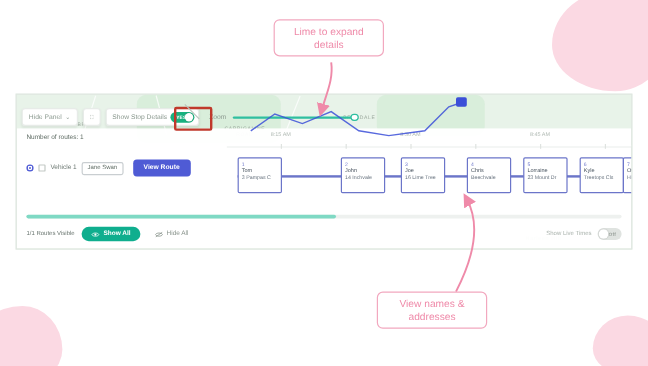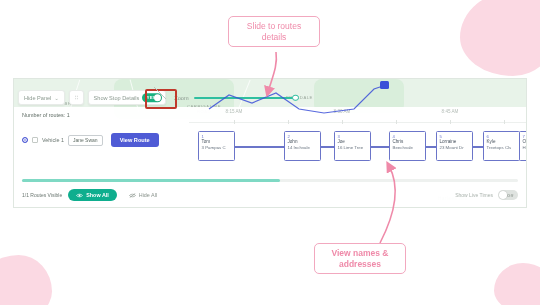--- a/index.html
+++ b/index.html
@@ -261,21 +261,21 @@
     border-radius: 5px;
     background: #ffffff;
     color: #ef8aa9;
     font-size: 8.5px;
     text-align: center;
     line-height: 1.25;
     padding: 4px 6px;
     z-index: 50;
   }
   #callout-top { left: 228px; top: 16px; width: 92px; }
-  #callout-bottom { left: 314px; top: 243px; width: 92px; font-weight: bold; }
+  #callout-bottom { left: 314px; top: 243px; width: 92px; }
   .anno-svg { position: absolute; left: 0; top: 0; width: 540px; height: 305px;
               pointer-events: none; z-index: 45; overflow: visible; }
 </style>
 </head>
 <body>
 
 <div id="stage">
 
   <div class="blob blob-tr"></div>
   <div class="blob blob-bl"></div>
@@ -447,16 +447,16 @@
       </marker>
     </defs>
 
     <path d="M276,52 C278,66 272,78 268,92" fill="none" stroke="#ef8aa9" stroke-width="1.6" marker-end="url(#arrowPink)"></path>
 
     <path d="M380,243 C396,212 400,186 389,166" fill="none" stroke="#ef8aa9" stroke-width="1.6" marker-end="url(#arrowPink)"></path>
 
     <path d="M277,72 L277,88" fill="none" stroke="#ef8aa9" stroke-width="1.4" opacity="0"></path>
   </svg>
 
-  <div class="callout" id="callout-top">Slide to routes details</div>
+  <div class="callout" id="callout-top">Lime to expand details</div>
   <div class="callout" id="callout-bottom">View names &amp; addresses</div>
 
 </div>
 
 </body></html>

